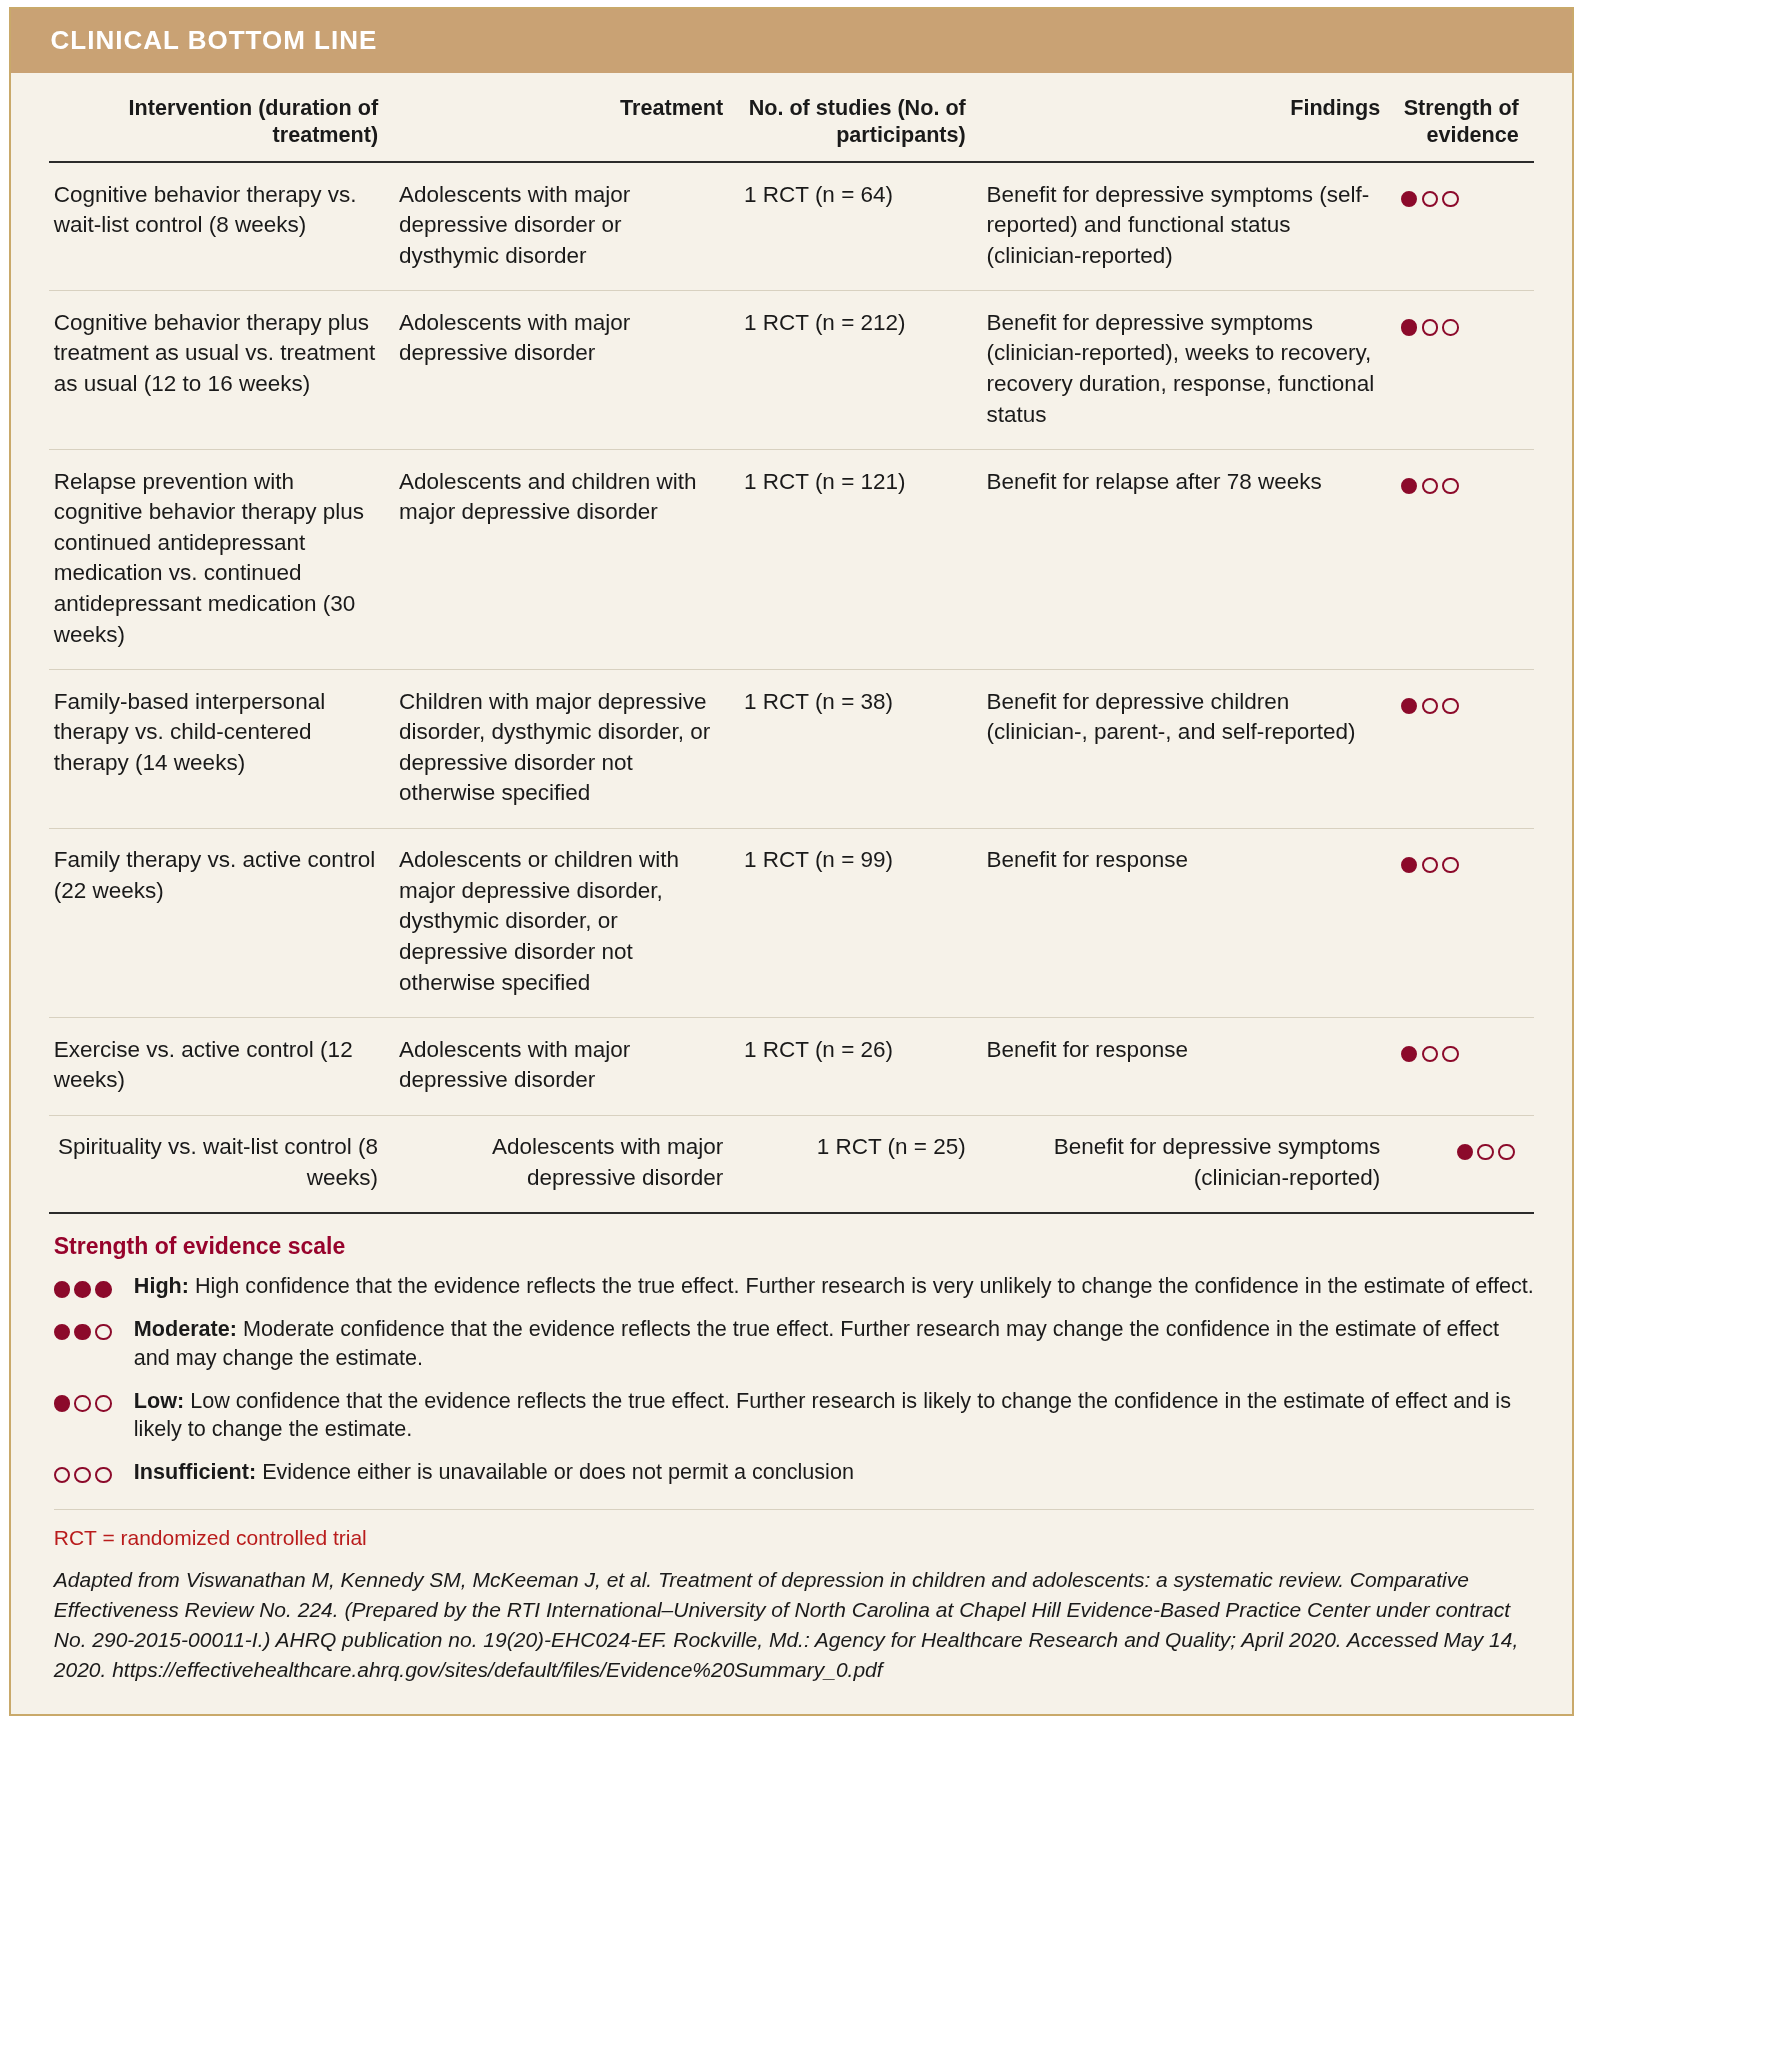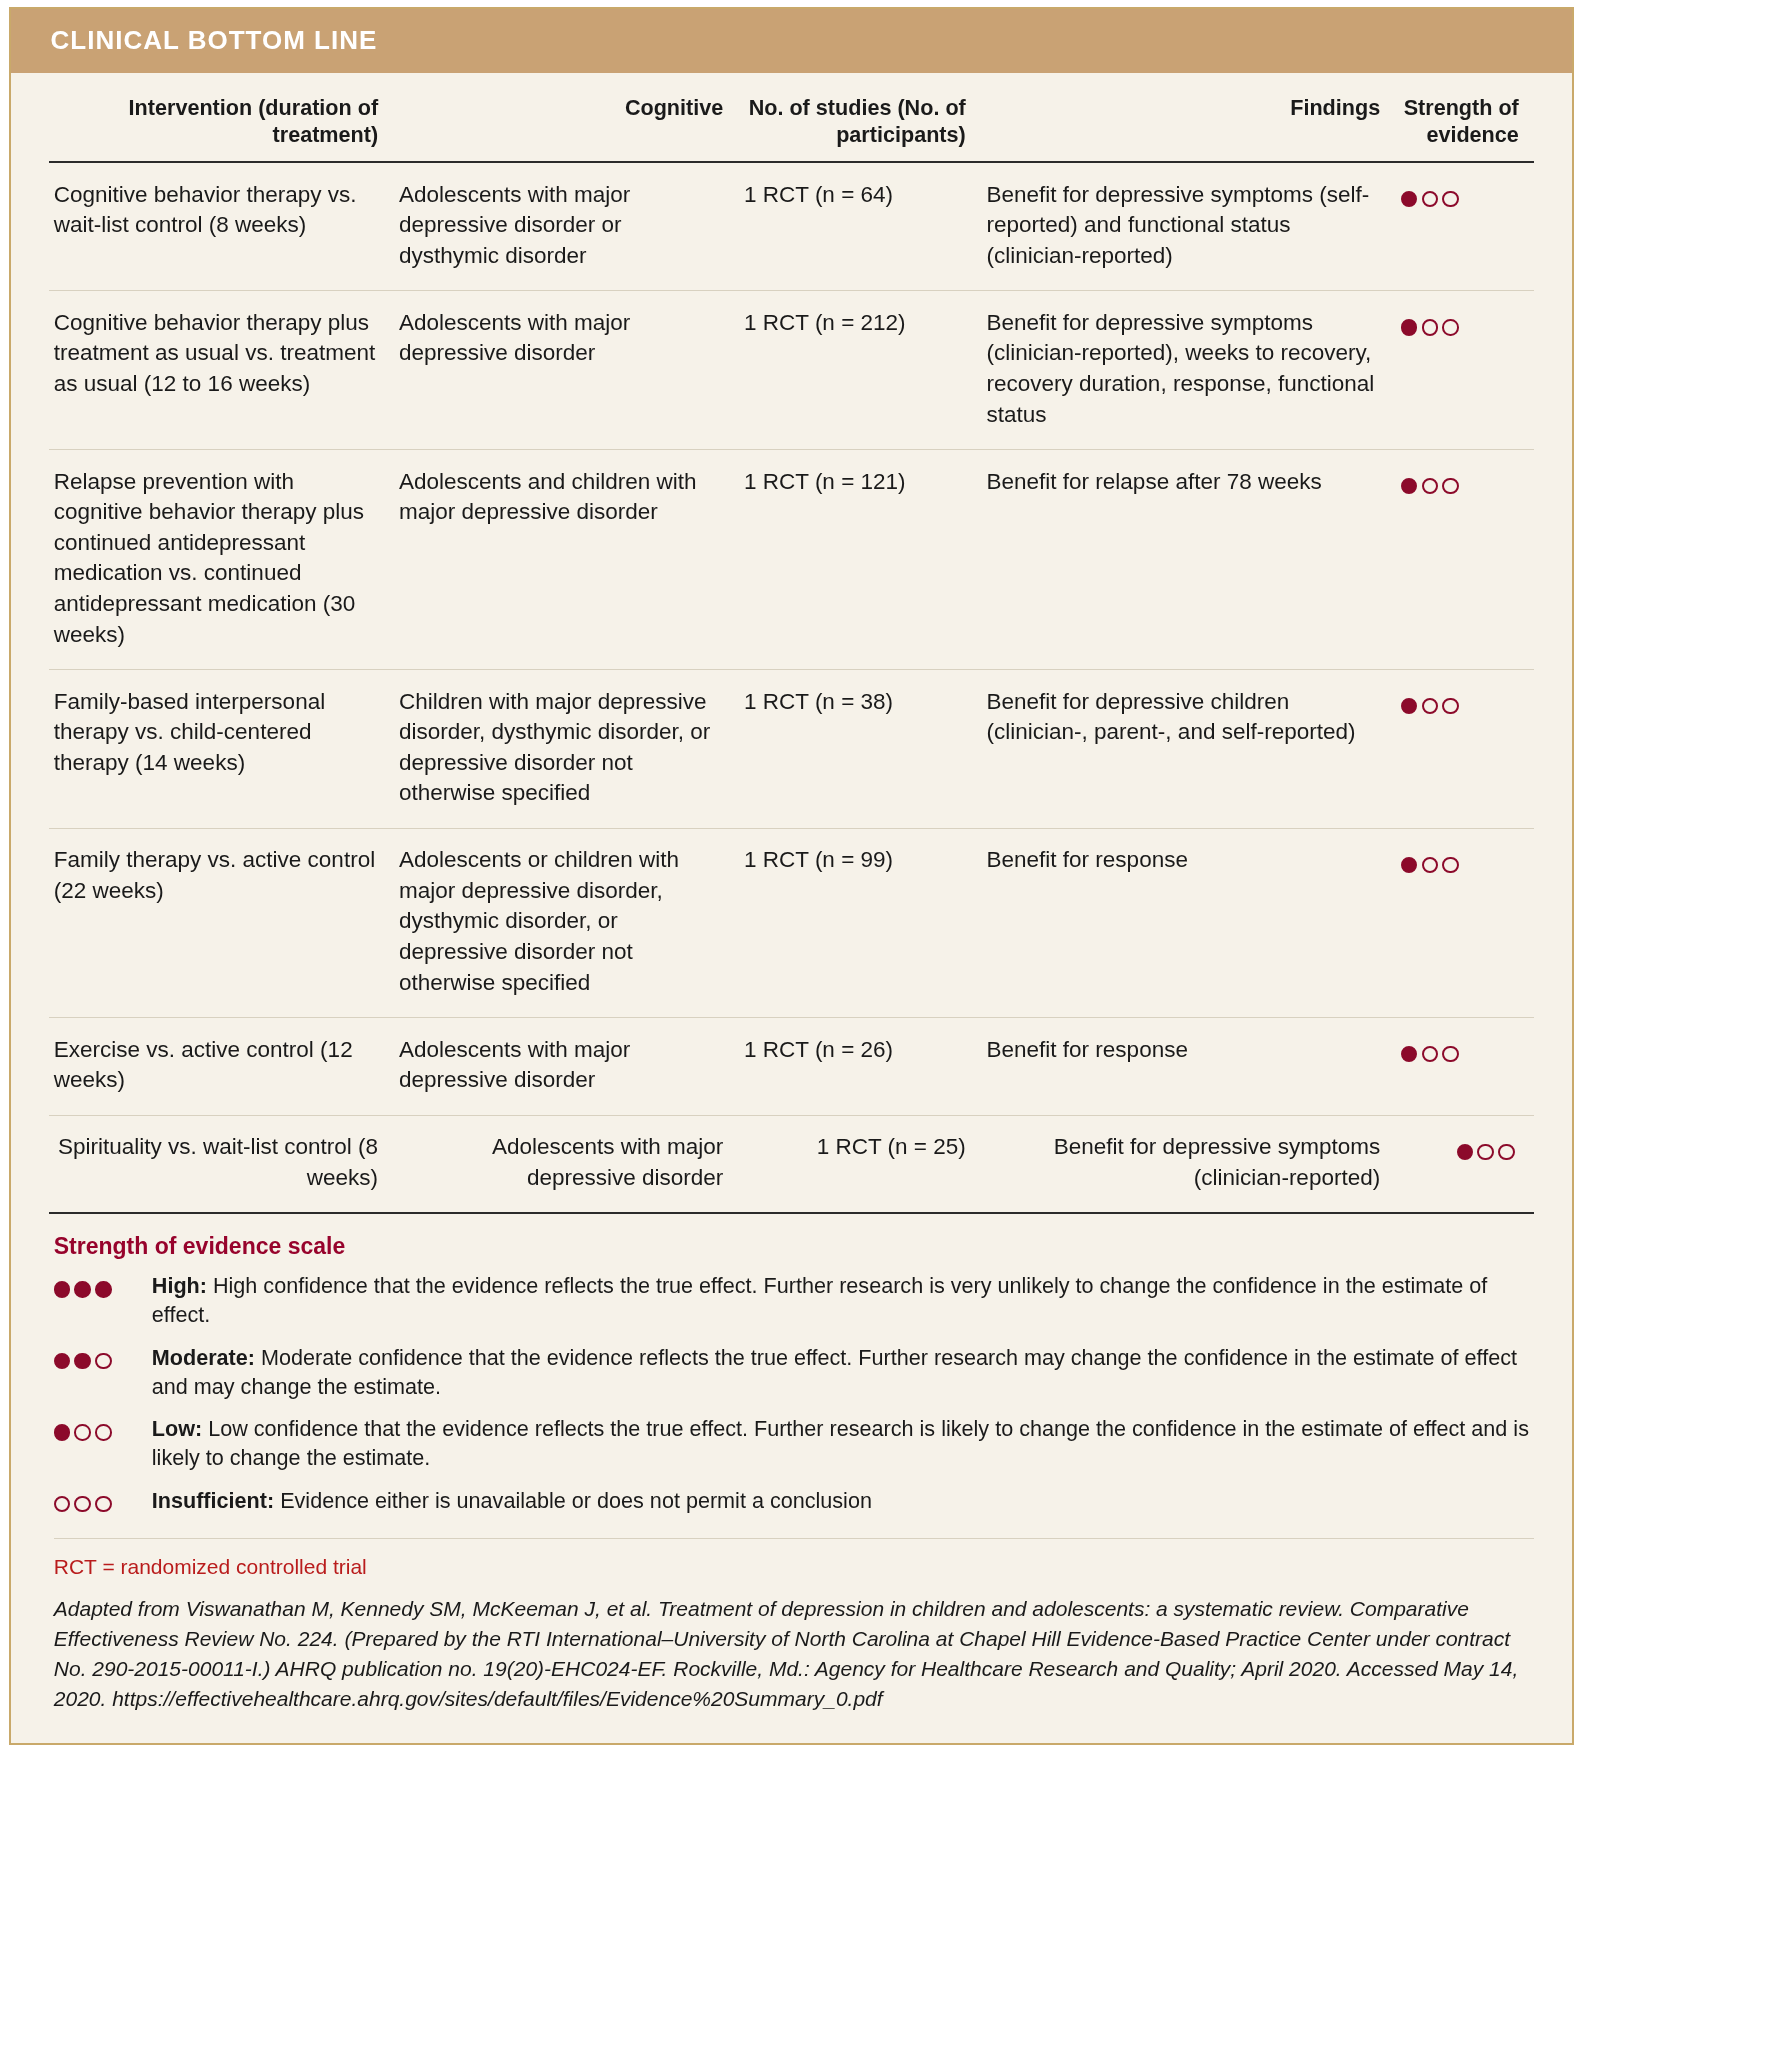--- a/index.html
+++ b/index.html
@@ -97,21 +97,20 @@
   .scale-title {
     color: #97032c;
     font-size: 23px;
     font-weight: bold;
     margin: 19px 0 12px 5.2px;
   }
   .scale-row {
     display: flex;
     align-items: flex-start;
     margin: 0 0 14px 5.2px;
-    gap: 18px;
   }
   .scale-dots {
     flex: 0 0 auto;
     width: 80px;
     padding-top: 4.3px;
   }
   .scale-text {
     font-size: 21.6px;
     line-height: 1.33;
     color: #1a1a1a;
@@ -148,21 +147,21 @@
         <colgroup>
           <col class="col-1">
             <col class="col-2">
             <col class="col-3">
             <col class="col-4">
             <col class="col-5">
         </colgroup>
         <thead>
           <tr>
             <th>Intervention (duration of treatment)</th>
-            <th>Cognitive</th>
+            <th>Treatment</th>
             <th>No. of studies (No. of participants)</th>
             <th>Findings</th>
             <th>Strength of evidence</th>
           </tr>
         </thead>
         <tbody id="table-body">
             <tr>
               <td>Cognitive behavior therapy vs. wait-list control (8 weeks)</td>
               <td>Adolescents with major depressive disorder or dysthymic disorder</td>
               <td>1 RCT (n = 64)</td>

